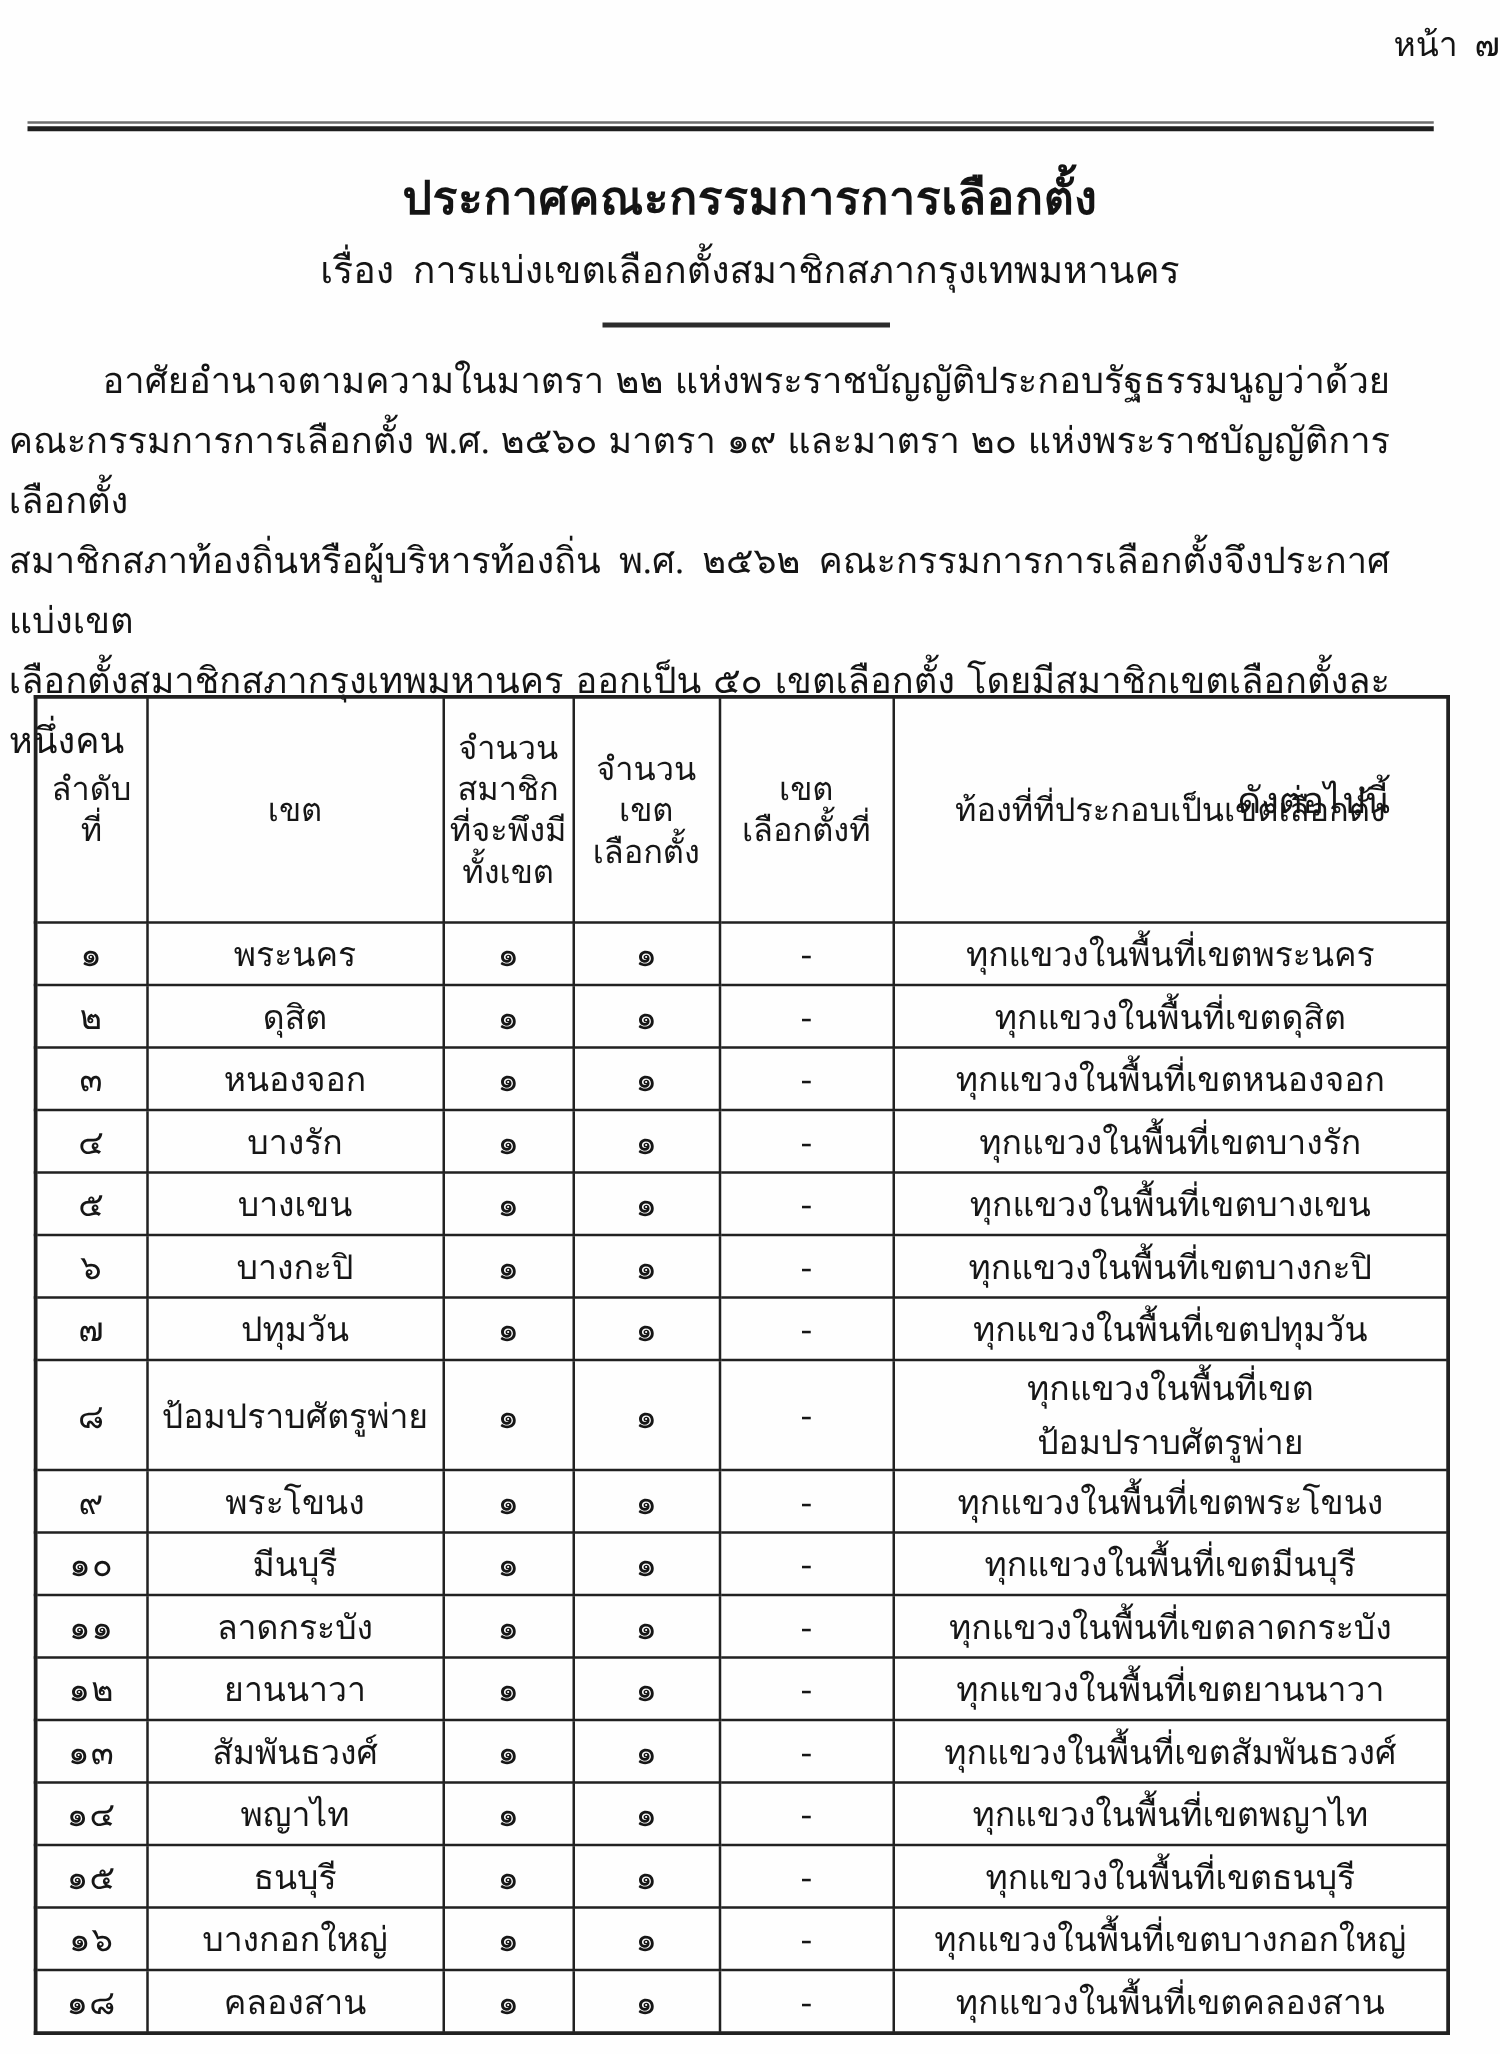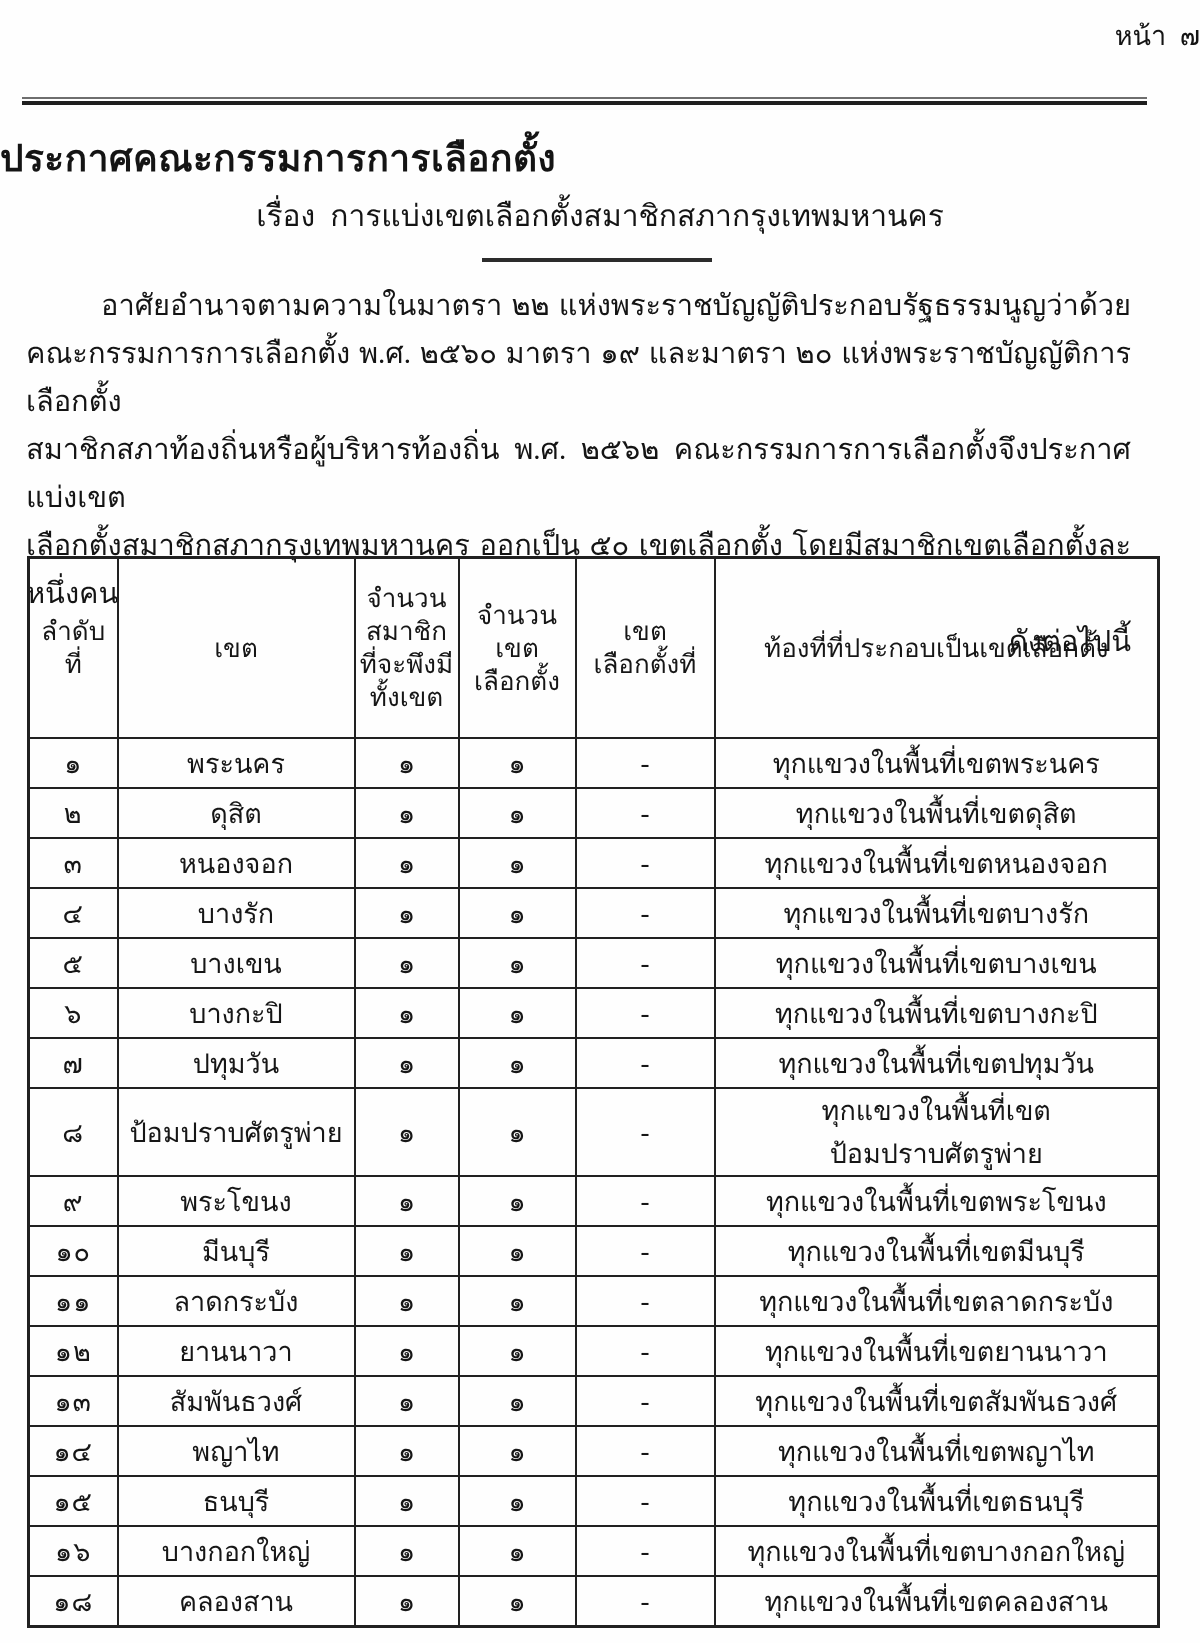--- a/index.html
+++ b/index.html
@@ -24,34 +24,34 @@
   .masthead .date { position: absolute; right: 55px; top: 0; white-space: pre; }
   .masthead-rule {
     position: absolute; top: 97px; left: 22px; width: 1125px; height: 8px;
     border-top: 2px solid #6e6e6e; border-bottom: 4px solid #1f1f1f;
     box-sizing: border-box; background: transparent;
   }
 
   
   .doc-title {
     position: absolute; top: 128px; left: 0; width: 100%;
-    font-size: 37px; font-weight: bold; letter-spacing: 0.5px;
+    text-align: center; font-size: 37px; font-weight: bold; letter-spacing: 0.5px;
   }
   .doc-subject {
     position: absolute; top: 192px; left: 0; width: 100%;
     text-align: center; font-size: 30px; white-space: pre;
   }
   .title-rule {
     position: absolute; top: 258px; left: 482px; width: 230px; height: 4px;
     background: #2c2c2c;
   }
 
   
   .body-text {
-    position: absolute; top: 281px; left: 26px; width: 1105px;
+    position: absolute; top: 281px; left: 7px; width: 1105px;
     font-size: 29px; line-height: 48px;
   }
   .body-text .jline { text-align: justify; text-align-last: justify; }
   .body-text .indent { text-indent: 75px; }
   .body-text .plain { text-align: right; }
 
   
   .tbl-wrap { position: absolute; top: 556px; left: 27px; }
   table.gz {
     border-collapse: collapse; table-layout: fixed; width: 1130px;

